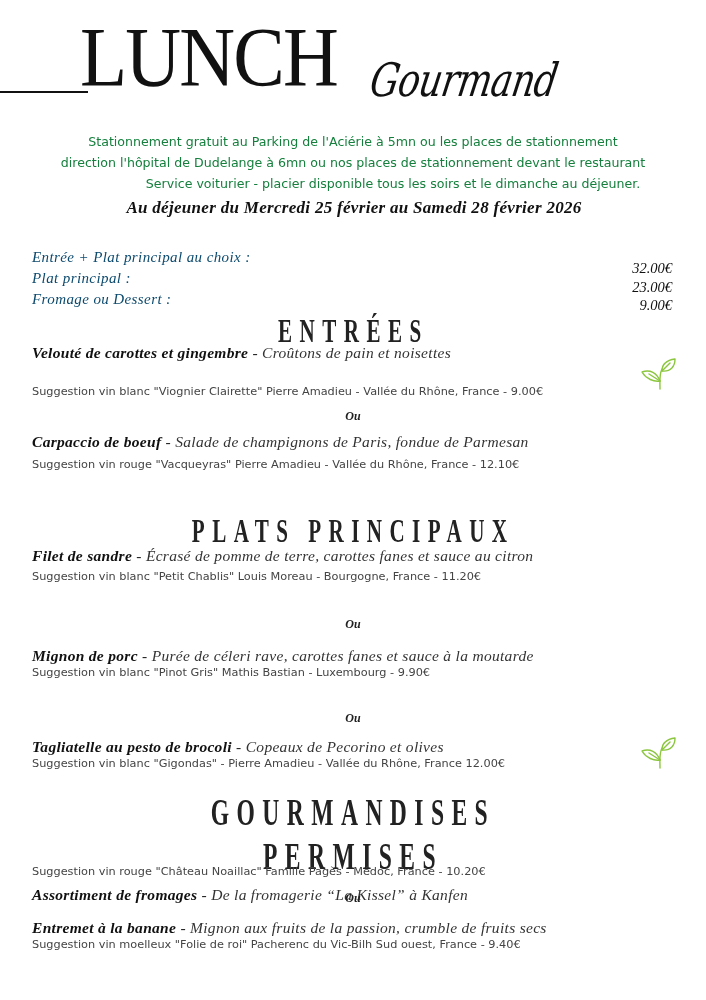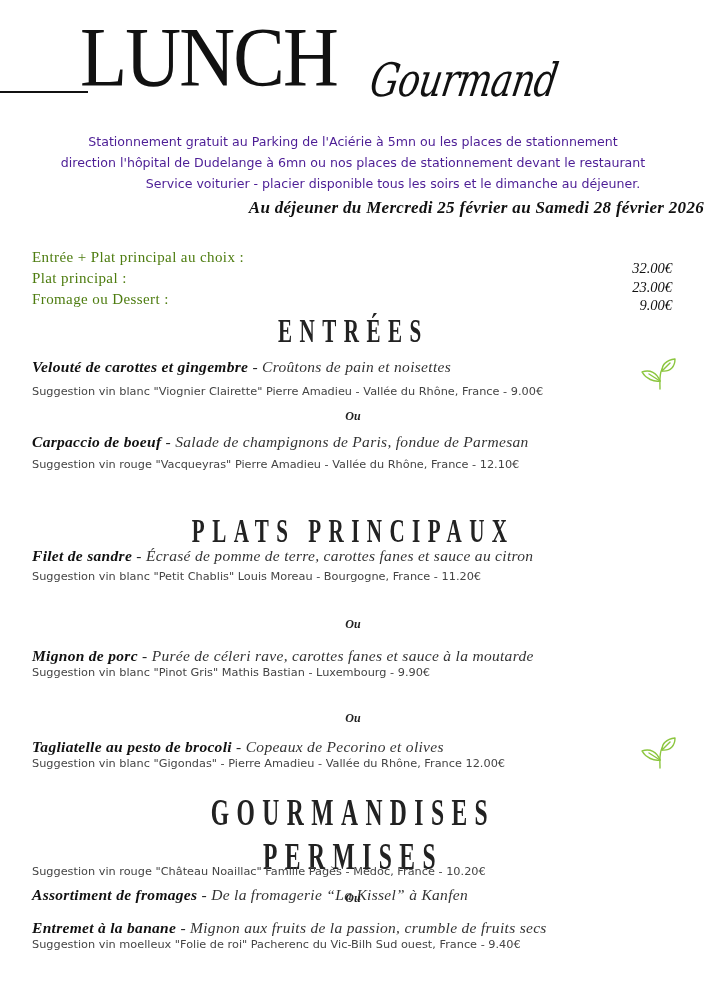--- a/index.html
+++ b/index.html
@@ -3,28 +3,28 @@
 <meta charset="utf-8">
 <style>
   * { box-sizing: border-box; margin: 0; padding: 0; }
   html, body { width: 706px; height: 1000px; background: #ffffff; overflow: hidden; }
   body { position: relative; font-family: "Liberation Serif", serif; color: #1a1a1a; }
 
   .title-rule { position: absolute; left: 0; top: 91px; width: 88px; height: 1.5px; background: #111; }
   .title-lunch { position: absolute; left: 80px; top: 16px; font-family: "Liberation Serif", serif; font-size: 84px; line-height: 84px; letter-spacing: -2px; color: #111; transform: scaleX(0.92); transform-origin: left top; }
   .title-gourmand { position: absolute; left: 376px; top: 50px; font-family: "DejaVu Serif", serif; font-style: italic; font-size: 46px; line-height: 60px; color: #111; transform: scaleX(0.78) skewX(-12deg); transform-origin: left top; letter-spacing: -1px; }
 
-  .info { position: absolute; left: 0; width: 706px; text-align: center; font-family: "DejaVu Sans", sans-serif; font-size: 12.6px; color: #4c1d95; line-height: 21px; }
+  .info { position: absolute; left: 0; width: 706px; text-align: center; font-family: "DejaVu Sans", sans-serif; font-size: 12.6px; color: #15803d; line-height: 21px; }
   .info.l1 { top: 131px; }
   .info.l2 { top: 152px; }
   .info.l3 { top: 173px; margin-left: 40px; }
 
-  .date-line { position: absolute; left: 4px; top: 198px; width: 700px; text-align: right; font-family: "Liberation Serif", serif; font-style: italic; font-weight: bold; font-size: 17px; color: #111; letter-spacing: 0.3px; }
+  .date-line { position: absolute; left: 4px; top: 198px; width: 700px; text-align: center; font-family: "Liberation Serif", serif; font-style: italic; font-weight: bold; font-size: 17px; color: #111; letter-spacing: 0.3px; }
 
-  .formula { position: absolute; left: 32px; font-size: 15px; color: #4d7c0f; letter-spacing: 0.4px; }
+  .formula { position: absolute; left: 32px; font-style: italic; font-size: 15px; color: #0c4a6e; letter-spacing: 0.4px; }
   .formula.f1 { top: 249px; }
   .formula.f2 { top: 270px; }
   .formula.f3 { top: 291px; }
   .price { position: absolute; right: 34px; font-style: italic; font-weight: normal; font-size: 14.5px; color: #111; text-align: right; }
   .price.p1 { top: 260px; }
   .price.p2 { top: 279px; }
   .price.p3 { top: 297px; }
 
   .section-title { position: absolute; left: 0; width: 706px; text-align: center; font-family: "Liberation Serif", serif; color: #222; font-weight: bold; }
   .section-title span { display: inline-block; transform: scaleX(0.62); transform-origin: center; letter-spacing: 12px; }
@@ -57,21 +57,21 @@
 
 <div class="formula f1">Entrée + Plat principal au choix :</div>
 <div class="formula f2">Plat principal :</div>
 <div class="formula f3">Fromage ou Dessert :</div>
 <div class="price p1">32.00€</div>
 <div class="price p2">23.00€</div>
 <div class="price p3">9.00€</div>
 
 <div class="section-title st-entrees"><span>ENTRÉES</span></div>
 
-<div class="dish" style="top:358px;">
+<div class="dish" style="top:344px;">
   <span class="name">Velouté de carottes et gingembre</span><span class="sep"> - </span><span class="desc">Croûtons de pain et noisettes</span>
 </div>
 <div class="wine" style="top:385px;">Suggestion vin blanc "Viognier Clairette" Pierre Amadieu - Vallée du Rhône, France - 9.00€</div>
 <svg class="leaf" style="left:640px; top:357px;" viewBox="0 0 38 34">
   <g fill="none" stroke="#8cc63f" stroke-width="1.4" stroke-linecap="round" stroke-linejoin="round">
     <path d="M20 32 C20 24 19 18 22 12"></path>
     <path d="M22 14 C22 6 28 3 35 2 C35 9 31 15 22 14 Z"></path>
     <path d="M20 24 C14 25 6 22 2 15 C10 12 17 16 20 24 Z"></path>
     <path d="M22 14 L30 6"></path>
     <path d="M20 24 L9 17"></path>

